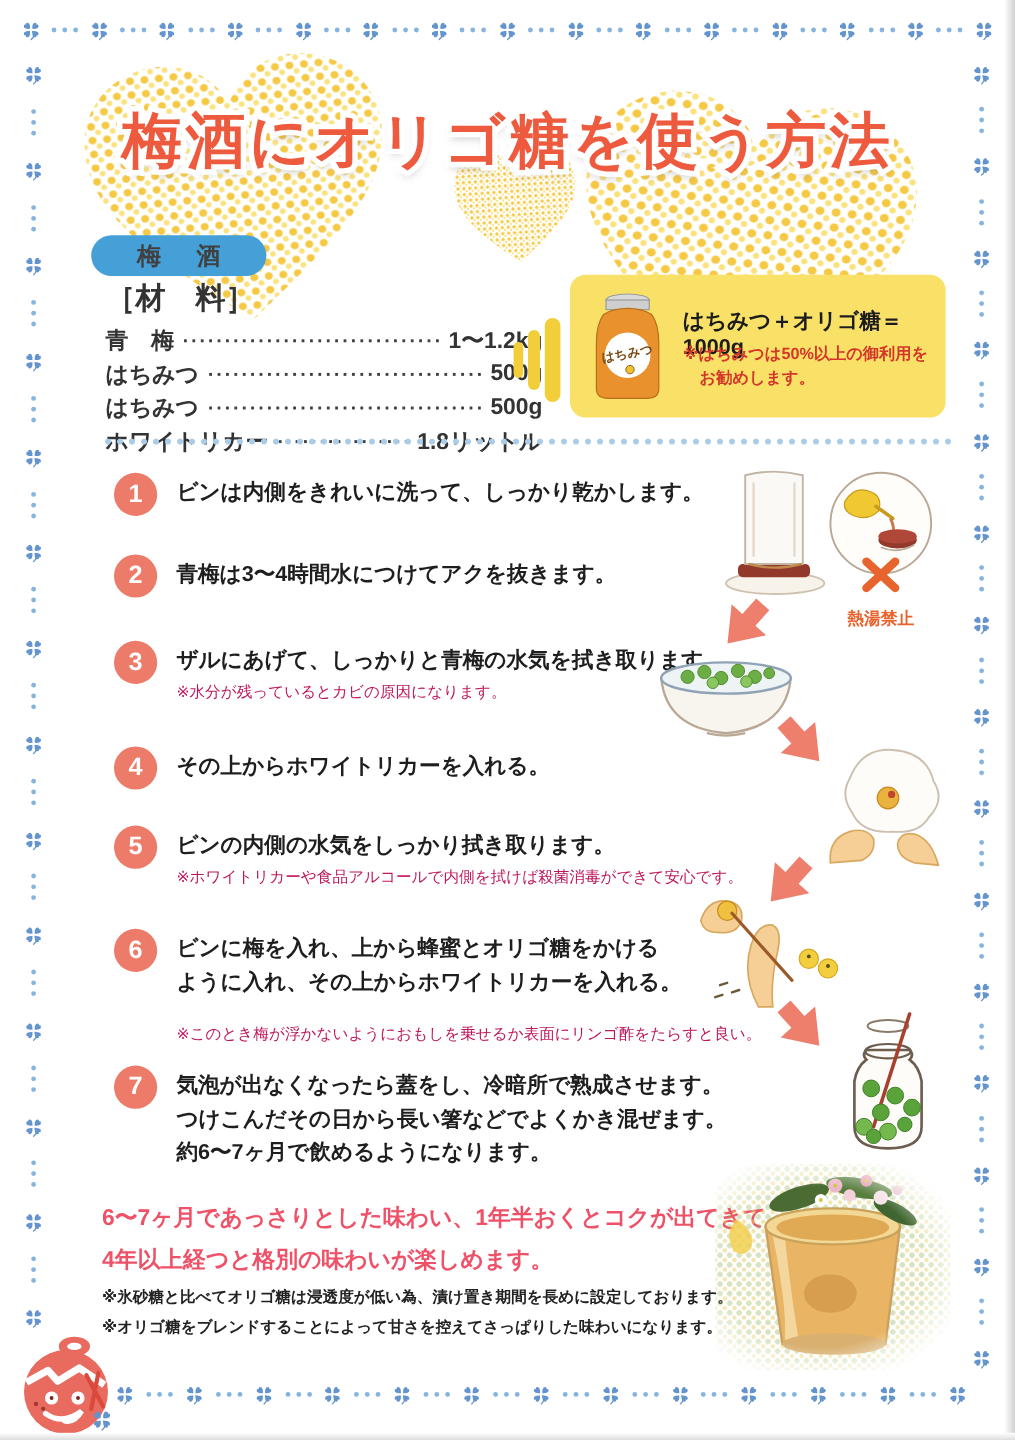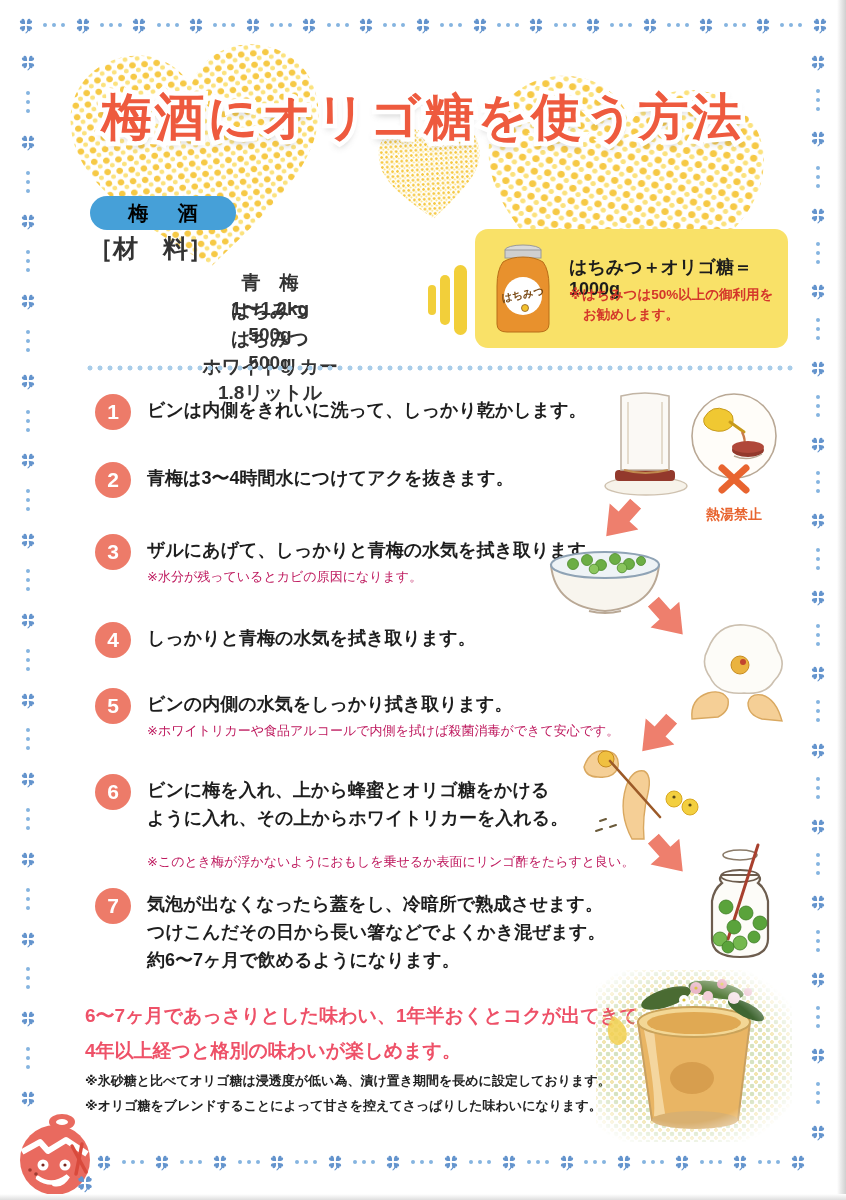--- a/index.html
+++ b/index.html
@@ -34,28 +34,28 @@
   .heart-s { left:372px; top:126px; transform:scale(0.55) rotate(-4deg); }
 
   
   .title { position:absolute; left:70px; top:84px; width:706px; text-align:center; z-index:1;
     font-size:50px; font-weight:900; letter-spacing:3px; color:#ee5a3e; white-space:nowrap; }
   .title::before { content:attr(data-text); position:absolute; left:0; top:0; width:100%;
     -webkit-text-stroke:9px #fff; z-index:-1;
     text-shadow:0 5px 7px rgba(110,110,110,.45); }
 
   
-  .badge { position:absolute; left:90px; top:196px; width:146px; height:34px; border-radius:17px;
-    background:#46a0d8; color:#000000; font-weight:bold; font-size:20px; letter-spacing:12px;
+  .badge { position:absolute; left:76px; top:196px; width:146px; height:34px; border-radius:17px;
+    background:#46a0d8; color:#404040; font-weight:bold; font-size:20px; letter-spacing:12px;
     display:flex; align-items:center; justify-content:center; padding-left:12px; }
 
   
   .ingredients { position:absolute; left:88px; top:232px; width:364px; color:#333; }
   .ing-head { font-size:25px; font-weight:bold; margin-bottom:5px; }
-  .ing-row { display:flex; align-items:center; height:28px; font-size:19px; font-weight:600;flex-direction:column; }
+  .ing-row { display:flex; align-items:center; height:28px; font-size:19px; font-weight:600; }
   .leader { flex:1; height:14px; margin:0 6px;
     background-image:radial-gradient(circle,#3c3c3c 1.1px, transparent 1.5px);
     background-size:7px 14px; background-repeat:repeat-x; background-position:0 center; }
 
   
   .wave { position:absolute; left:428px; top:264px; height:72px; display:flex; align-items:center; gap:4px; }
   .wave b { display:block; background:#f2cf3a; border-radius:8px; }
   .wave b:nth-child(1){ width:8px; height:30px; }
   .wave b:nth-child(2){ width:10px; height:50px; }
   .wave b:nth-child(3){ width:13px; height:70px; }
@@ -639,21 +639,21 @@
   <div class="step" style="top:536px">
     <div class="stepnum">3</div>
     <div>
       <p class="sline">ザルにあげて、しっかりと青梅の水気を拭き取ります。</p>
       <p class="snote">※水分が残っているとカビの原因になります。</p>
     </div>
   </div>
   <div class="step" style="top:624px">
     <div class="stepnum">4</div>
     <div>
-        <p class="sline">しっかりと青梅の水気を拭き取ります。</p>
+        <p class="sline">その上からホワイトリカーを入れる。</p>
       </div>
   </div>
   <div class="step" style="top:690px">
     <div class="stepnum">5</div>
     <div>
       <p class="sline">ビンの内側の水気をしっかり拭き取ります。</p>
       <p class="snote">※ホワイトリカーや食品アルコールで内側を拭けば殺菌消毒ができて安心です。</p>
     </div>
   </div>
   <div class="step" style="top:776px">

